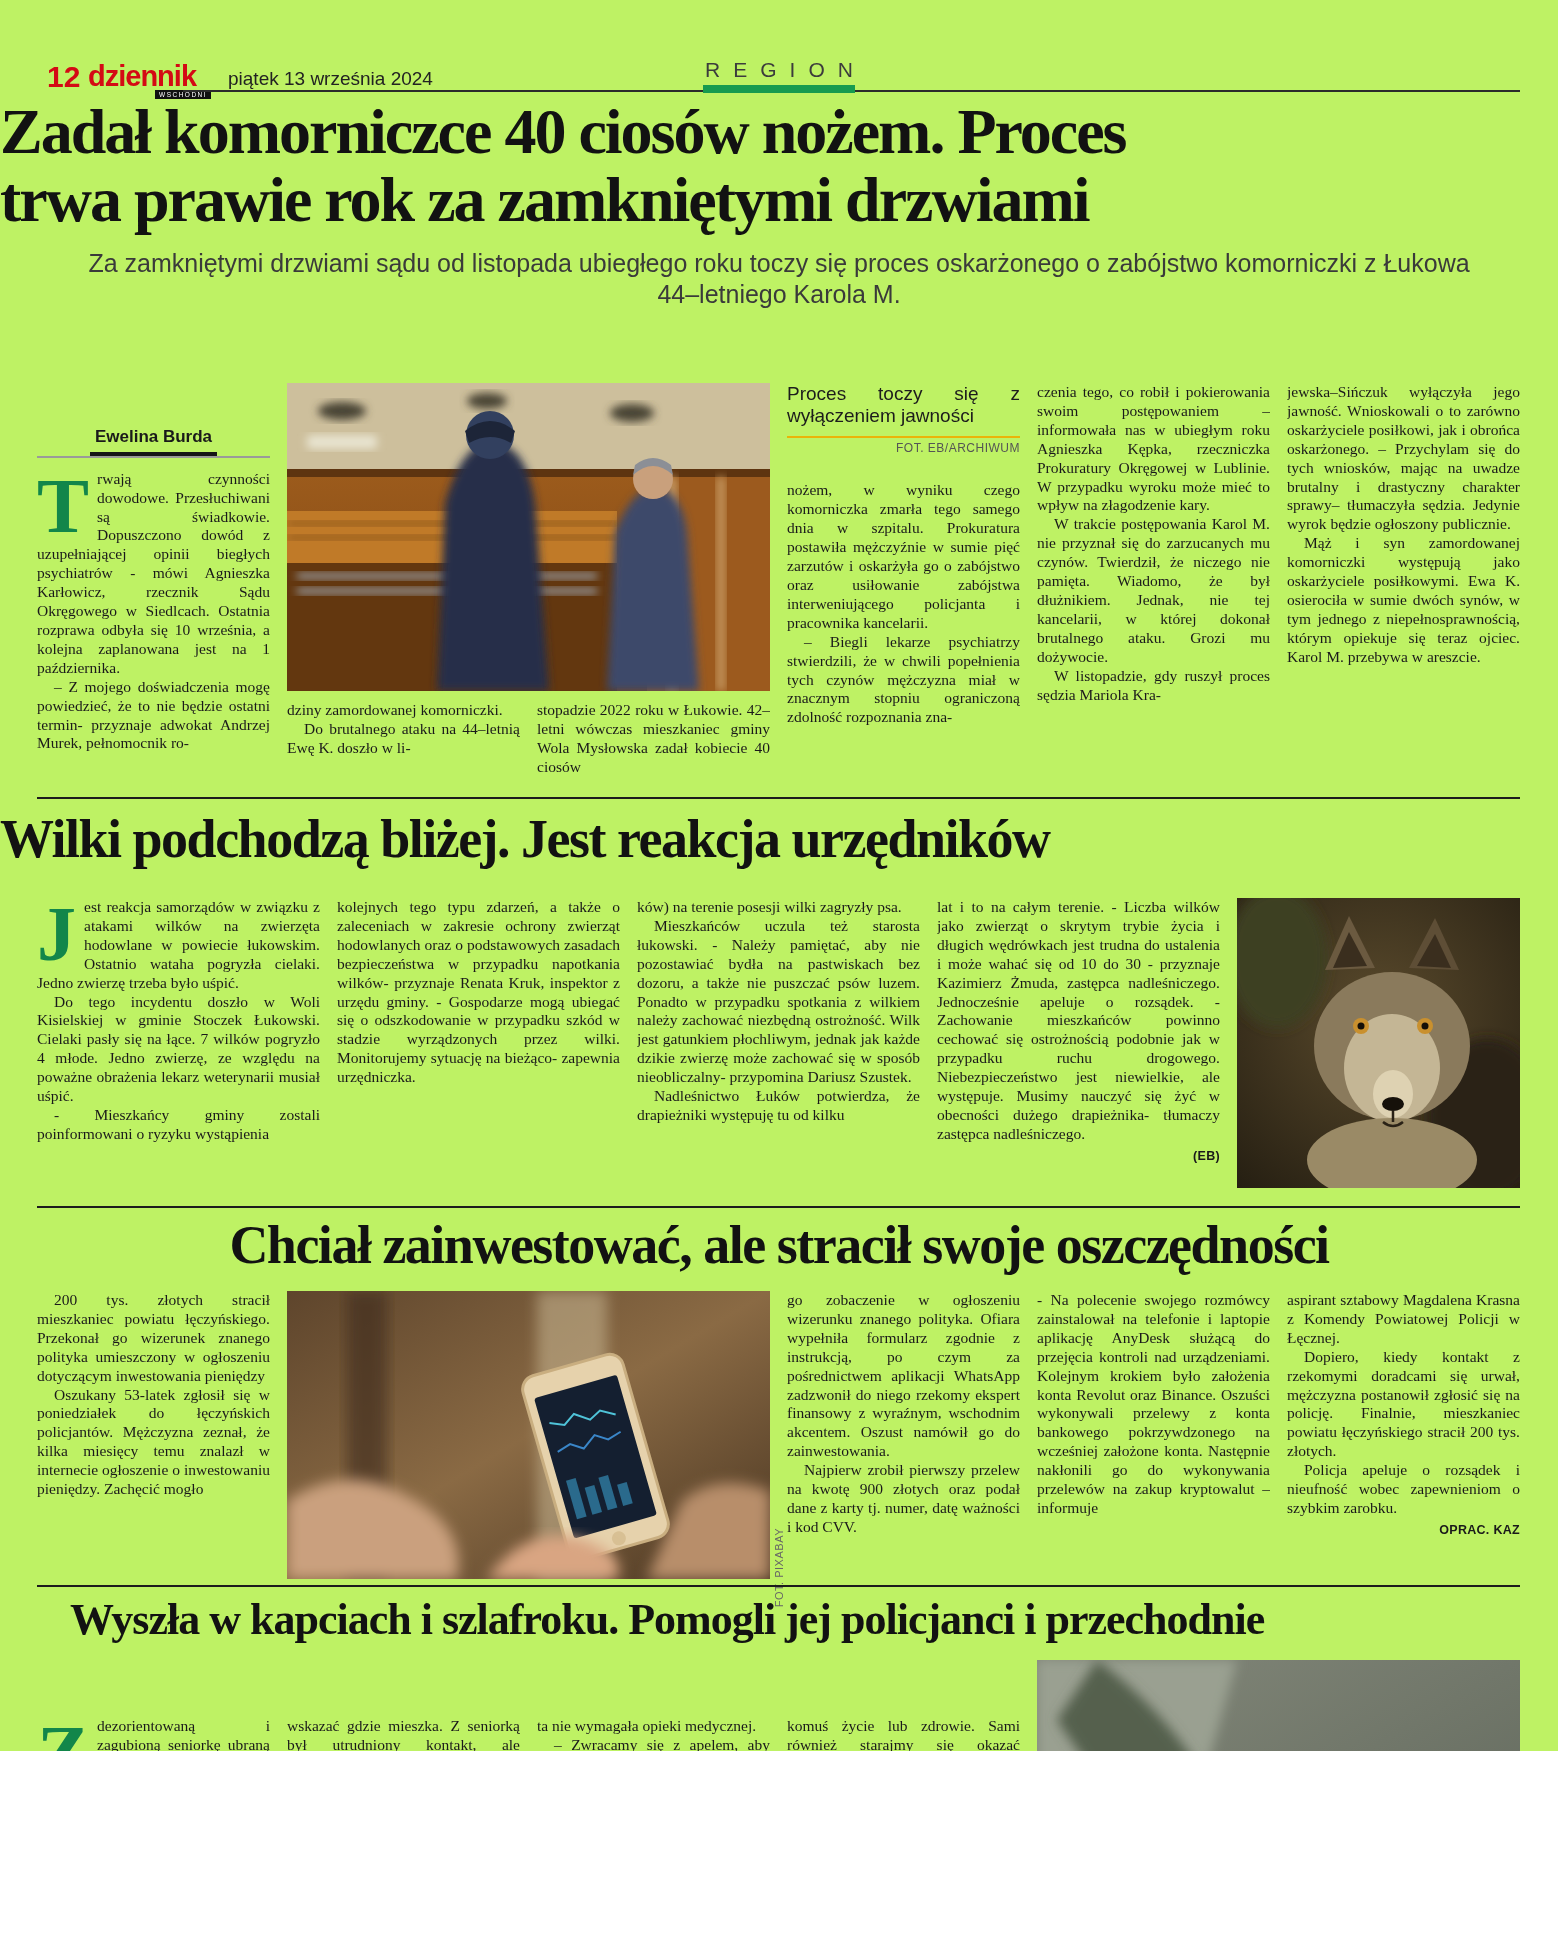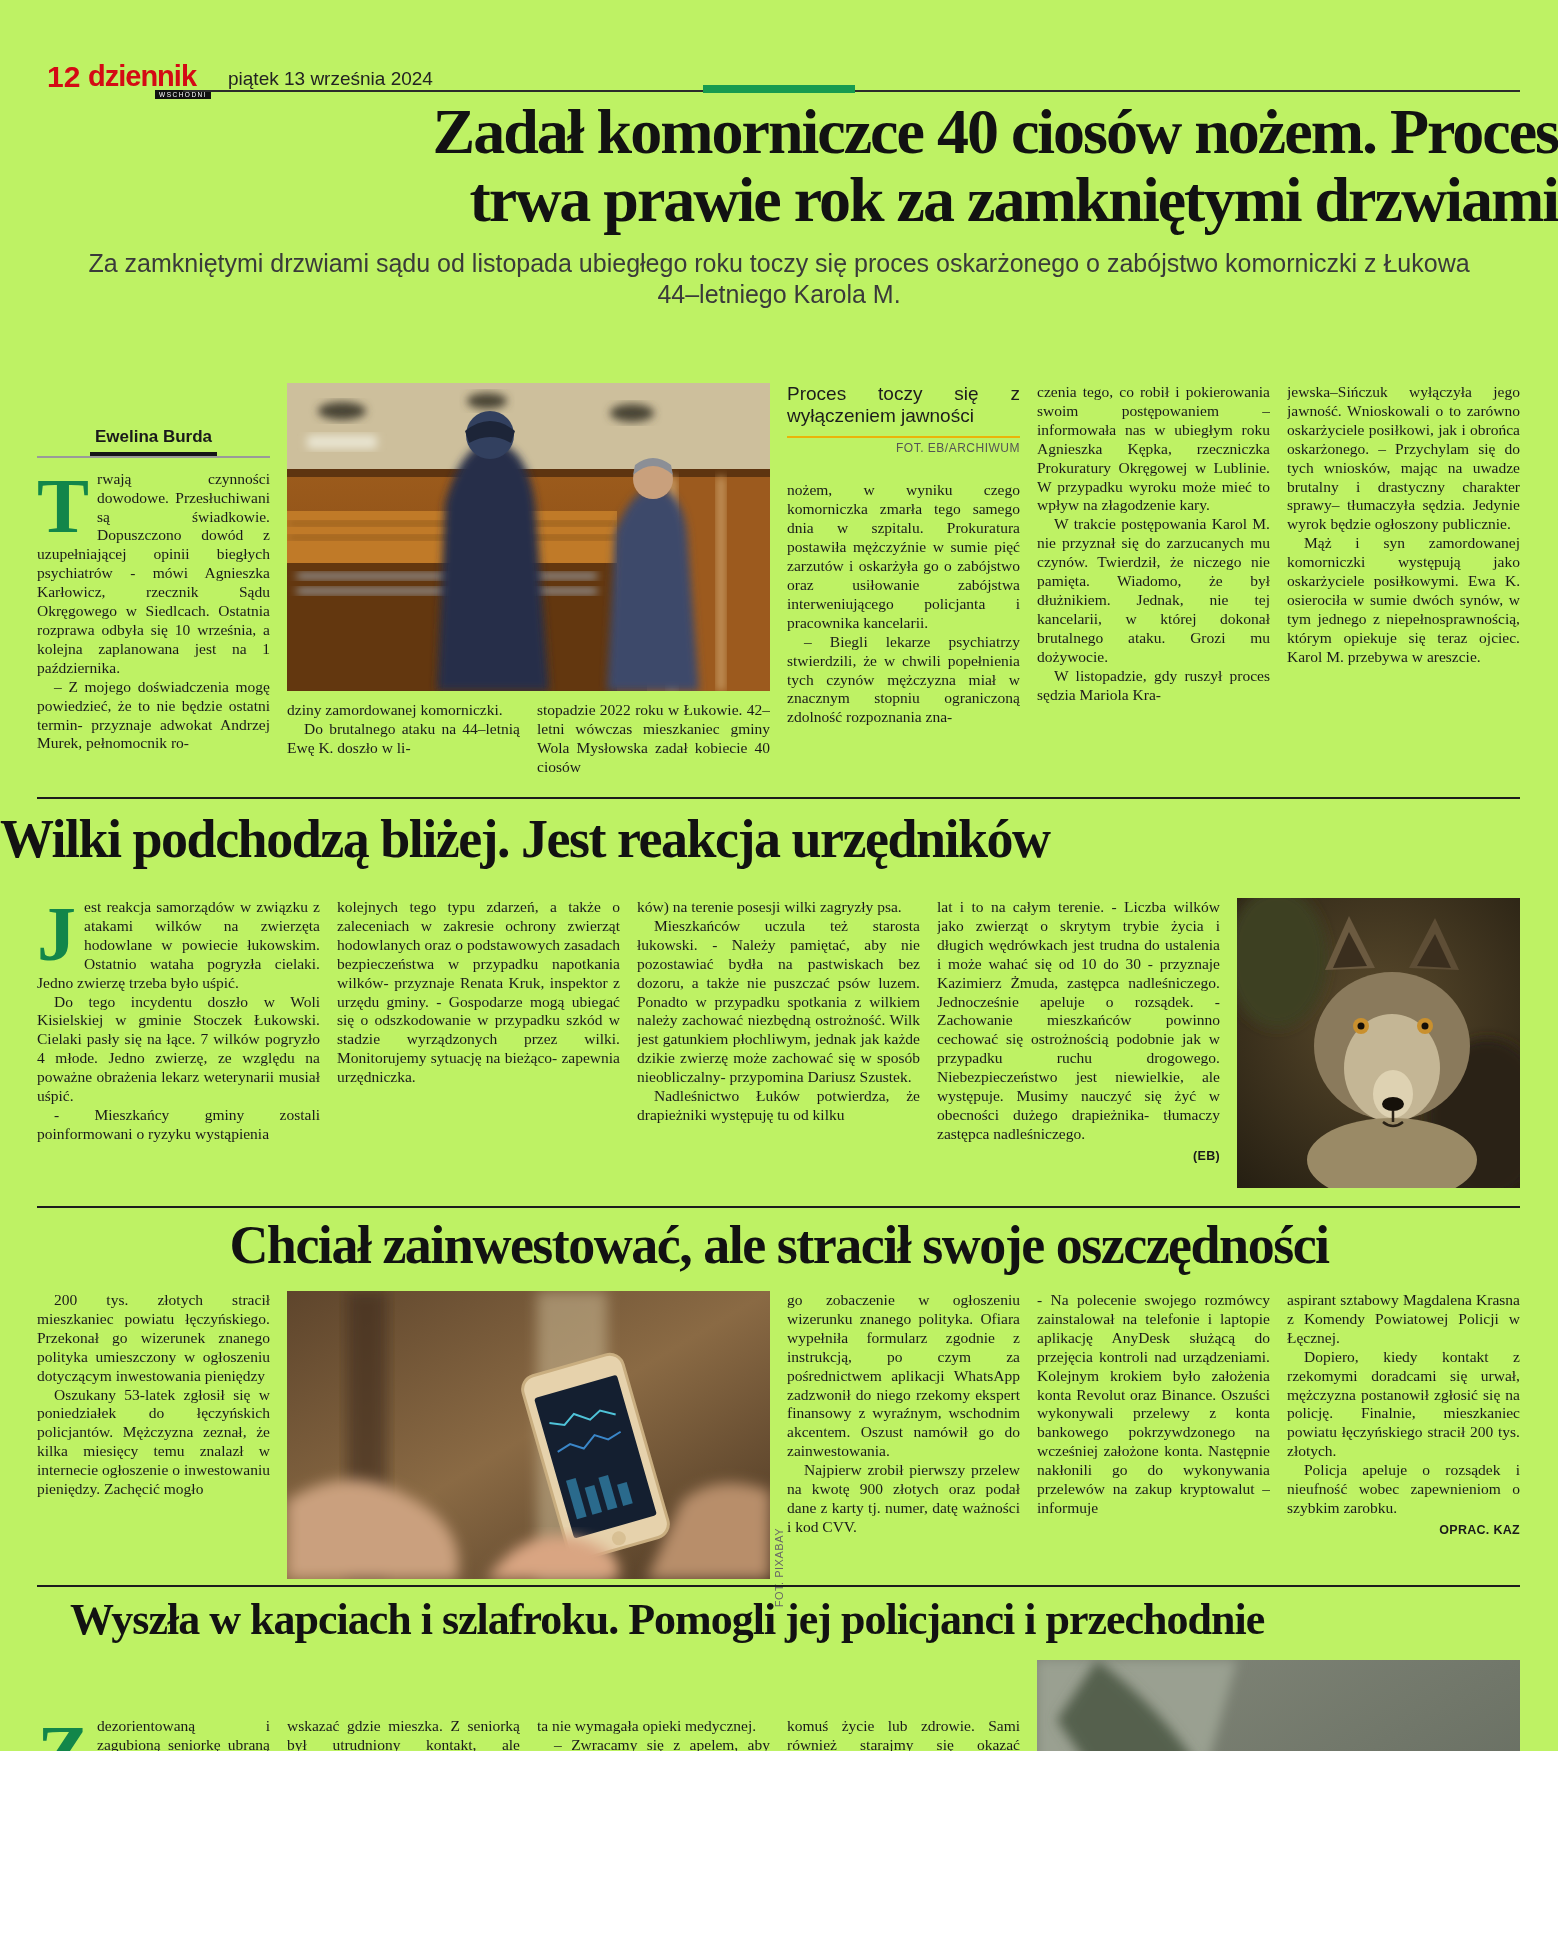--- a/index.html
+++ b/index.html
@@ -16,21 +16,21 @@
            padding:1px 4px;}
   .issuedate{position:absolute;left:228px;top:68px;font-family:"Liberation Sans",sans-serif;
              font-size:19px;color:#222;}
   .section{position:absolute;left:0;top:58px;width:100%;text-align:center;
            font-family:"Liberation Sans",sans-serif;font-size:21px;color:#3c3c3c;
            letter-spacing:13px;text-indent:13px;}
   .header-rule{position:absolute;left:183px;top:90px;width:1337px;border-top:2px solid #2b2b2b;}
   .header-accent{position:absolute;left:703px;top:85px;width:152px;height:8px;}
 
   
-  .h1{position:absolute;left:0;top:98px;width:100%;text-align:right;font-weight:700;
+  .h1{position:absolute;left:0;top:98px;width:100%;text-align:left;font-weight:700;
       font-size:64px;line-height:1.06;letter-spacing:-2px;color:#121212;}
   .lead{position:absolute;left:60px;top:248px;width:1438px;text-align:center;
         font-family:"Liberation Sans",sans-serif;font-size:25px;line-height:1.22;color:#3a3a3a;}
   .h2{position:absolute;left:0;top:808px;width:100%;font-weight:700;
       font-size:54px;letter-spacing:-1.5px;color:#121212;}
   .h3{position:absolute;left:0;top:1214px;width:100%;text-align:center;font-weight:700;
       font-size:54px;letter-spacing:-1.5px;color:#121212;}
   .h4{position:absolute;left:70px;top:1594px;width:1200px;font-weight:700;
       font-size:44px;letter-spacing:-1px;color:#121212;}
   .sub4{position:absolute;left:37px;top:1670px;width:983px;text-align:center;
@@ -82,20 +82,21 @@
 </style>
 </head>
 <body>
 
 <div class="page">
 
   <div class="pageno">12</div>
   <div class="logo">dziennik</div>
   <div class="logosub">WSCHODNI</div>
   <div class="issuedate">piątek 13 września 2024</div>
+  <div class="section">REGION</div>
   <div class="header-rule"></div>
   <div class="header-accent" style="background:#169b4f;"></div>
 
   <div class="h1">
     <div>Zadał komorniczce 40 ciosów nożem. Proces</div>
     <div>trwa prawie rok za zamkniętymi drzwiami</div>
   </div>
   <div class="lead">
     <div>Za zamkniętymi drzwiami sądu od listopada ubiegłego roku toczy się proces oskarżonego o zabójstwo komorniczki z Łukowa</div>
     <div>44–letniego Karola M.</div>

